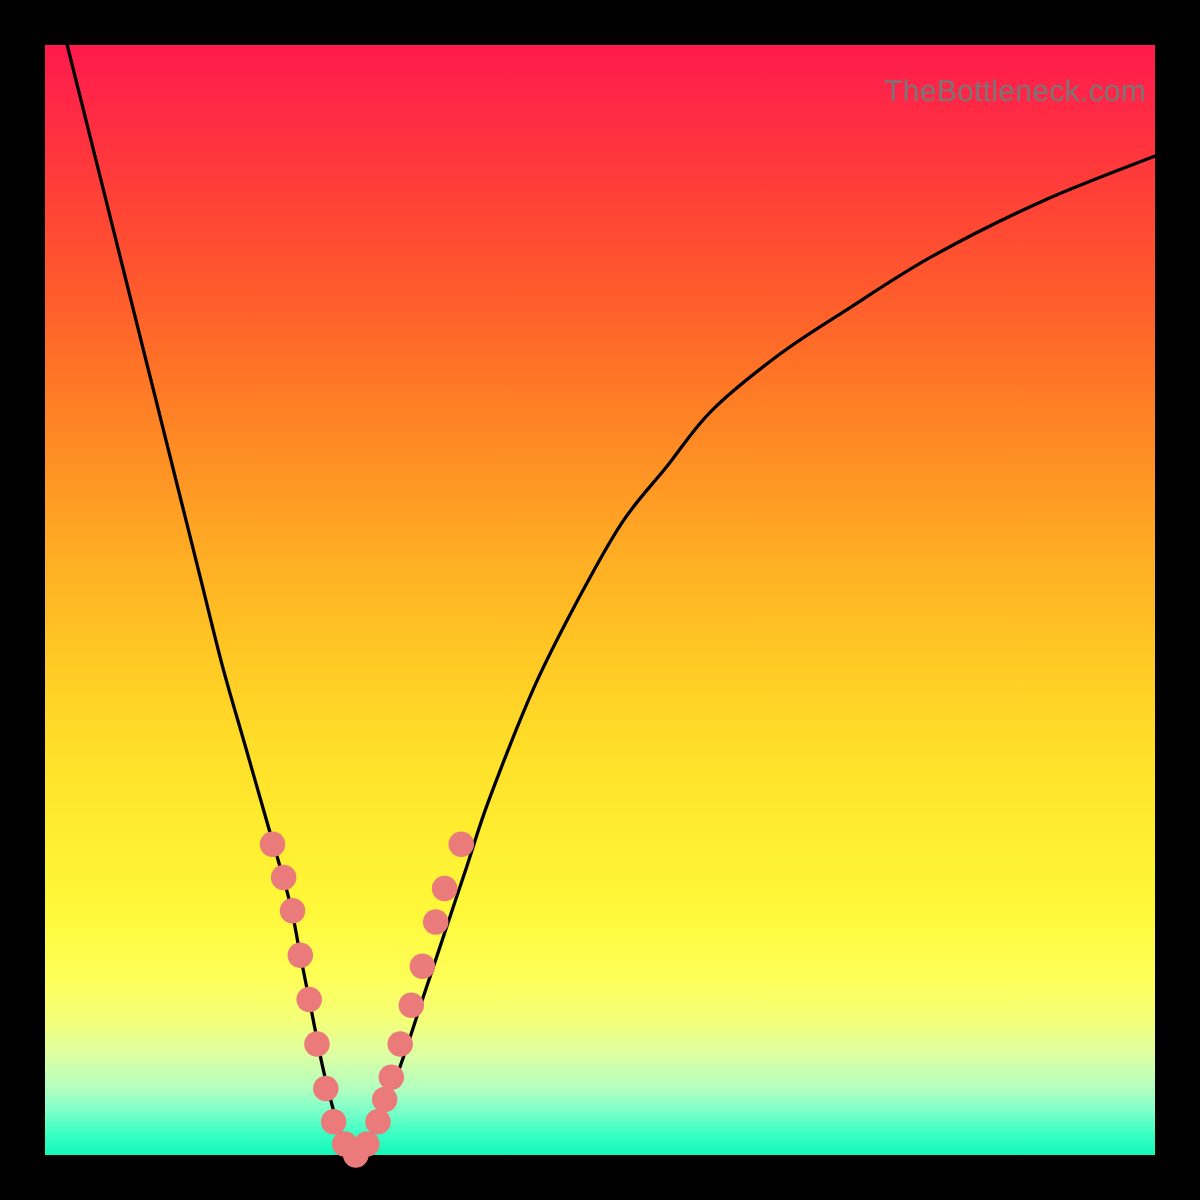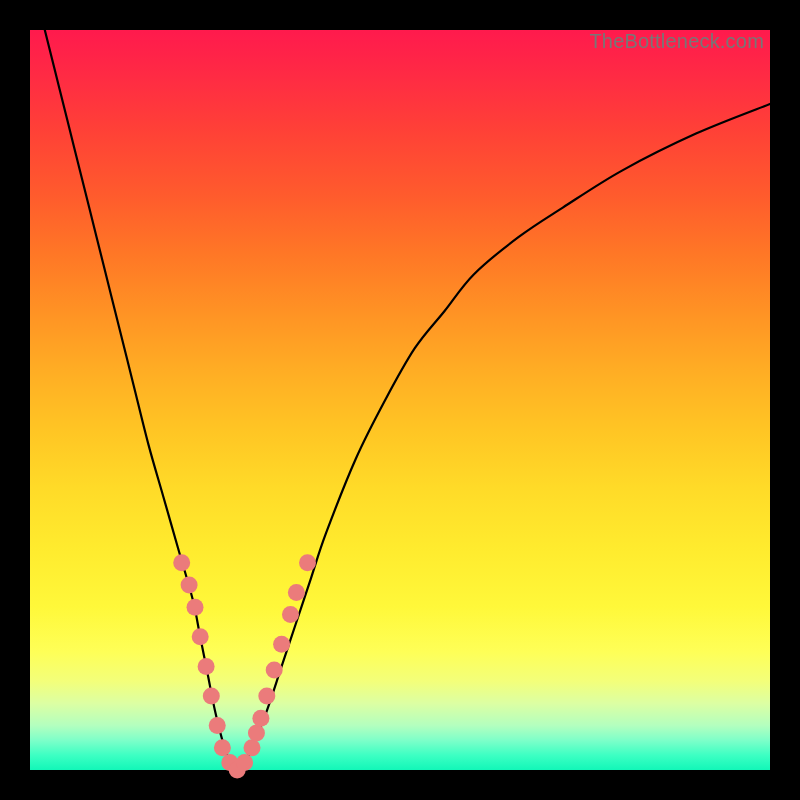--- a/index.html
+++ b/index.html
@@ -38,21 +38,21 @@
       #feff57 84%,
       #f3ff7a 88%,
       #dcffa3 91%,
       #b3ffbf 94%,
       #7dffc9 96%,
       #3dffc3 98%,
       #12f7b8 100%);
   }
   .watermark {
     position: absolute;
-    top: 0;
+    top: 20px;
     right: 6px;
     color: #777;
     font-size: 20px;
     font-weight: 400;
     letter-spacing: 0.2px;
     user-select: none;
   }
   svg.curve {
     position: absolute;
     left: 0;

